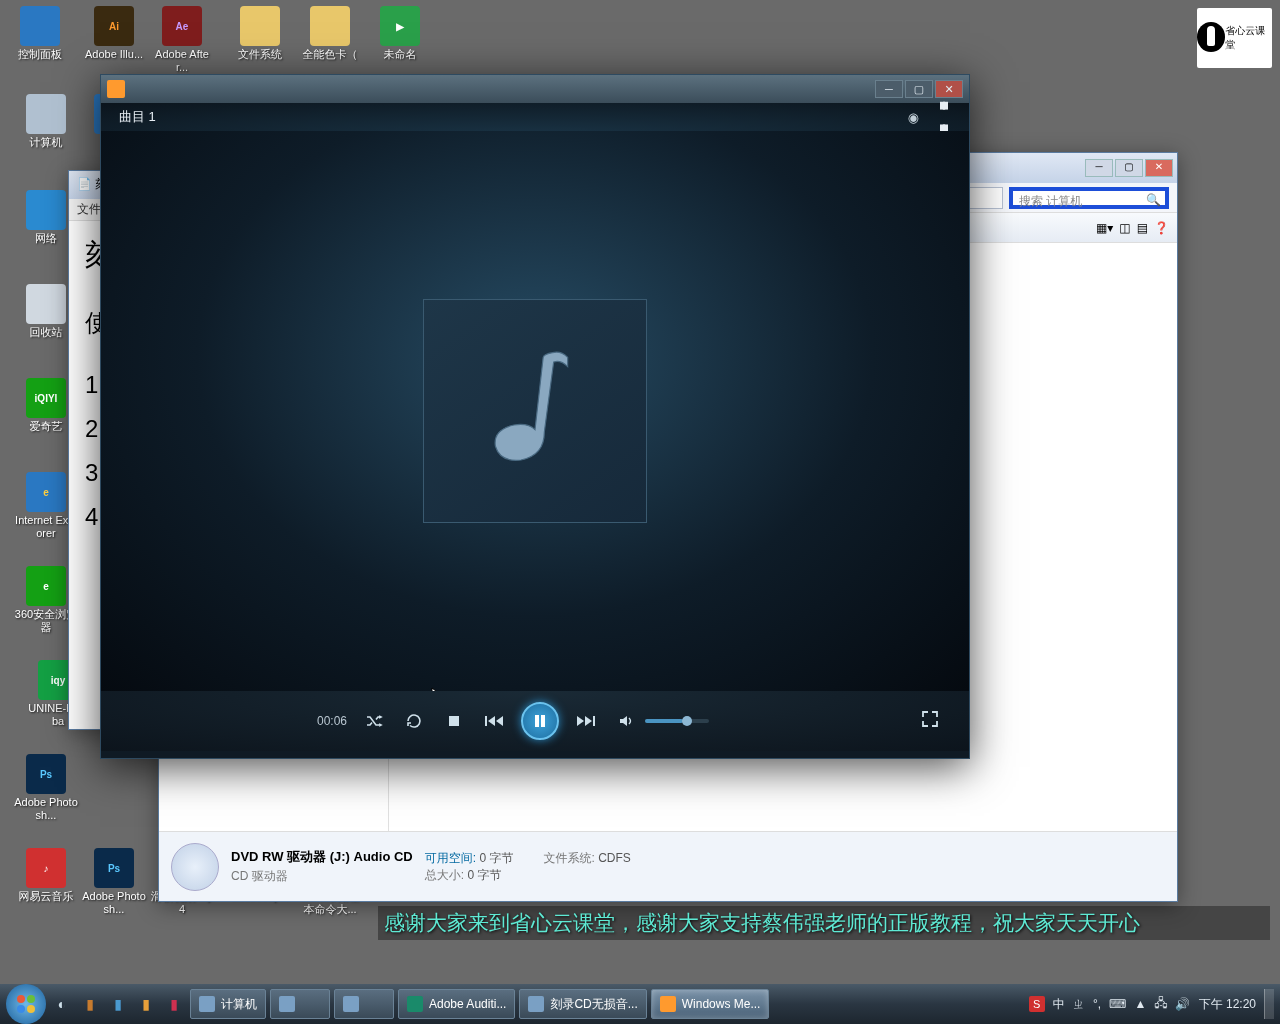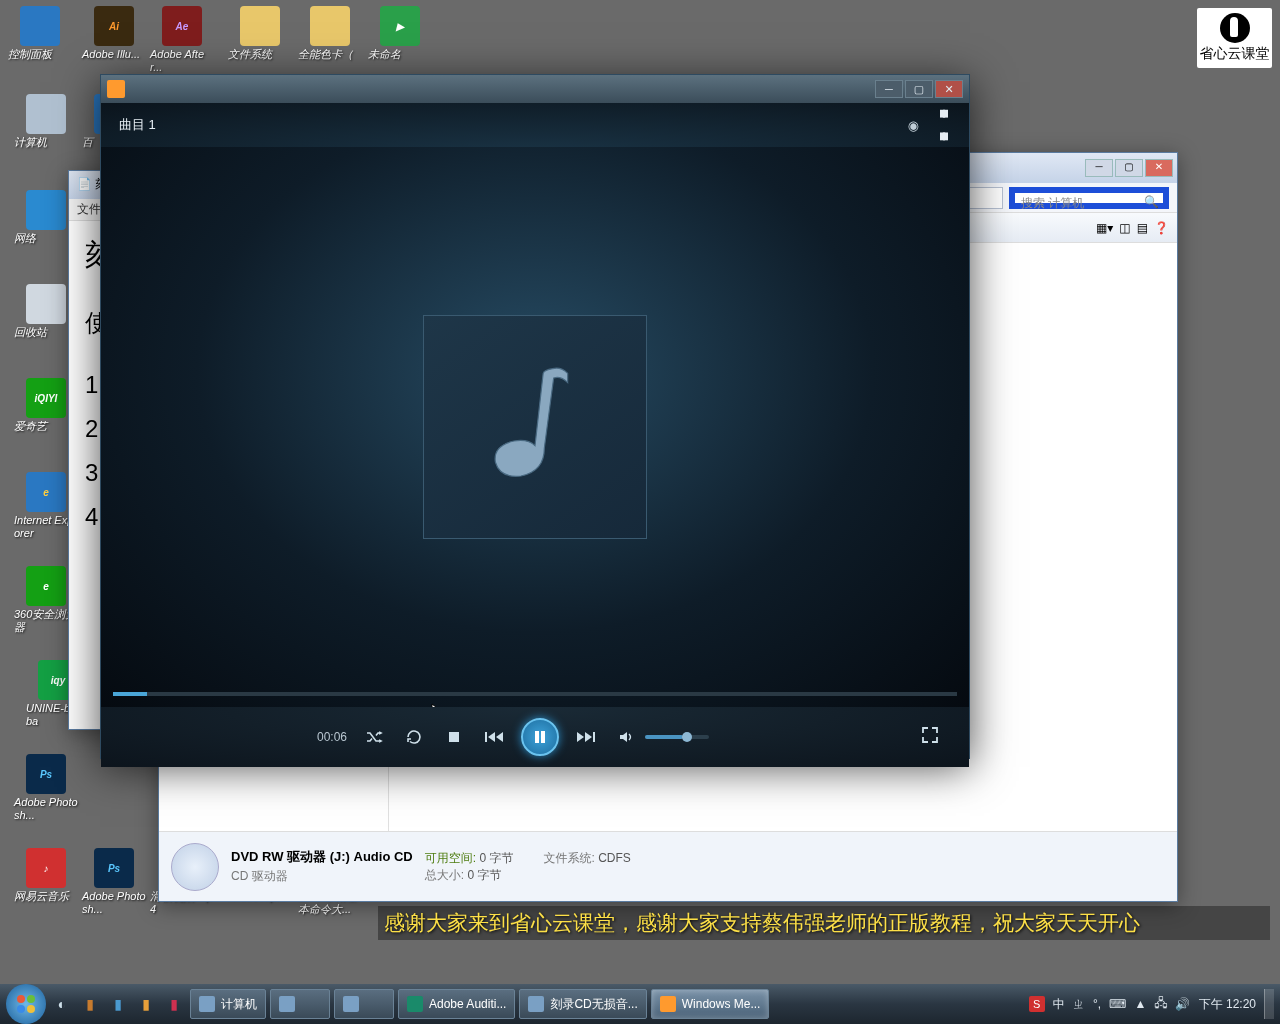--- a/index.html
+++ b/index.html
@@ -1,33 +1,33 @@
 <!DOCTYPE html>
 <html><head>
 <meta charset="utf-8">
 <style>
 * { margin:0; padding:0; box-sizing:border-box; font-family:"Microsoft YaHei","Segoe UI",Arial,sans-serif; }
 html,body { width:1280px; height:1024px; overflow:hidden; background:#6a6a6a; position:relative; }
 
 
-.desktop-icon { position:absolute; width:64px; text-align:left; cursor:pointer;font-style:italic; }
+.desktop-icon { position:absolute; width:64px; text-align:center; cursor:pointer; }
 .desktop-icon .ic { width:40px; height:40px; margin:0 auto 2px; border-radius:4px; display:flex; align-items:center; justify-content:center; font-size:10px; color:#fff; font-weight:bold; }
 .desktop-icon .lbl { color:#fff; font-size:11px; line-height:13px; text-shadow:1px 1px 2px rgba(0,0,0,.8); word-break:break-all; }
 
 
-.logo-tr { position:absolute; top:8px; right:8px; width:75px; height:60px; background:#fff; border-radius:2px; display:flex; flex-direction:column; align-items:center; justify-content:center; font-size:14px; }
+.logo-tr { position:absolute; top:8px; right:8px; width:75px; height:60px; background:#fff; border-radius:2px; display:flex; flex-direction:row; align-items:center; justify-content:center; font-size:10px; }
 
 
 .explorer { position:absolute; top:152px; left:158px; width:1020px; height:750px; background:#fff; border:1px solid #5a7ba0; box-shadow:0 4px 20px rgba(0,0,0,.4); }
 .explorer .titlebar { height:30px; background:linear-gradient(#e0e8f4,#c5d3e8); display:flex; align-items:center; justify-content:flex-end; padding:0 4px; }
 .win-btn { width:28px; height:18px; margin-left:2px; background:#d0d8e6; border:1px solid #9bb; font-size:10px; text-align:center; line-height:14px; cursor:pointer; }
 .win-close { background:#d96a5e; color:#fff; }
 .explorer .addr { height:30px; display:flex; align-items:center; gap:6px; padding:0 8px; border-bottom:1px solid #ddd; background:#f4f6fa; }
 .addr-box { flex:1; height:22px; border:1px solid #b6c0d2; background:#fff; font-size:12px; padding:2px 6px; color:#333; }
-.search-box { width:160px; height:22px; border:6px solid #1d4ed8; background:#fff; font-size:12px; padding:2px 6px; color:#888; position:relative; }
+.search-box { width:160px; height:22px; border:4px solid #1d4ed8; background:#fff; font-size:12px; padding:2px 6px; color:#888; position:relative; }
 .explorer .tool { height:30px; background:linear-gradient(#f8fafd,#e6ecF4); border-bottom:1px solid #ddd; display:flex; align-items:center; justify-content:flex-end; padding:0 8px; gap:6px; font-size:12px; }
 .explorer .body { display:flex; height:calc(100% - 160px); }
 .explorer .side { width:230px; border-right:1px solid #e0e0e0; padding:8px 0; font-size:12px; overflow:hidden; }
 .side-item { padding:3px 8px 3px 24px; color:#333; cursor:pointer; }
 .explorer .main { flex:1; padding:12px; font-size:12px; }
 .drive { margin-bottom:18px; }
 .drive-label { font-size:12px; margin-bottom:4px; }
 .drive-bar { width:160px; height:14px; border:1px solid #9fb6cf; background:#eaeef4; position:relative; margin-bottom:2px; }
 .drive-fill { height:100%; background:linear-gradient(#2b9bc9,#1a7aa8); }
 .drive-info { font-size:11px; color:#444; }
@@ -45,41 +45,41 @@
 .notepad .content { padding:12px 16px; font-family:SimSun,serif; font-size:24px; color:#000; line-height:44px; }
 .notepad .content .hdr { font-size:30px; margin-bottom:6px; }
 
 
 .wmp { position:absolute; top:74px; left:100px; width:870px; height:685px; background:#0f1a24; border:1px solid #2e4a60; box-shadow:0 8px 40px rgba(0,0,0,.7); }
 .wmp .titlebar { height:28px; background:linear-gradient(#5c717f,#3b4d5a); display:flex; align-items:center; justify-content:space-between; padding:0 6px; }
 .wmp .titlebar .play-ic { width:18px; height:18px; background:#ff9a2e; border-radius:2px; position:relative; }
 .wmp .tbar-btns { display:flex; gap:2px; }
 .wmp-btn { width:28px; height:18px; background:#4c5d6a; color:#dfe8ef; font-size:11px; text-align:center; line-height:16px; cursor:pointer; border:1px solid #6a808e; }
 .wmp-close { background:#b15048; }
-.wmp .track-row { height:44px; display:flex; align-items:center; justify-content:space-between; padding:0 18px; color:#e6edf3; font-size:13px; background:radial-gradient(ellipse at 50% 120%,#1a3446,#0b141c); }
+.wmp .track-row { height:28px; display:flex; align-items:center; justify-content:space-between; padding:0 18px; color:#e6edf3; font-size:13px; background:radial-gradient(ellipse at 50% 120%,#1a3446,#0b141c); }
 .wmp .track-row .r-ic { display:flex; gap:16px; align-items:center; }
 .wmp .stage { height:560px; background:radial-gradient(ellipse at 50% 40%,#264b63 0%,#0e1c28 55%,#050a10 100%); display:flex; align-items:center; justify-content:center; position:relative; }
 .album { width:224px; height:224px; border:1px solid #3a5a70; background:linear-gradient(145deg,#1e3648,#16293a); display:flex; align-items:center; justify-content:center; }
 .note-ic { width:120px; height:140px; position:relative; }
 .note-ic svg { width:100%; height:100%; }
 .cursor { position:absolute; left:330px; top:556px; color:#fff; font-size:26px; pointer-events:none; }
 .wmp .seek { position:absolute; bottom:62px; left:12px; right:12px; height:4px; background:#2a3944; }
 .wmp .seek-fill { height:100%; width:4%; background:#4aa6d8; }
 .wmp .controls { height:60px; display:flex; align-items:center; justify-content:center; gap:14px; background:radial-gradient(ellipse at top,#1a2a36,#0c141c); position:relative; }
 .wmp .time { color:#b8c6d0; font-size:12px; position:absolute; left:216px; }
 .ctrl-btn { width:26px; height:26px; color:#cfe0ea; display:flex; align-items:center; justify-content:center; cursor:pointer; border-radius:50%; }
 .play-btn { width:38px; height:38px; border-radius:50%; background:radial-gradient(#3da2d9,#1e6ea0); border:2px solid #6ac3ef; box-shadow:0 0 10px #2a8bc4; display:flex; align-items:center; justify-content:center; }
 .vol { display:flex; align-items:center; gap:6px; }
 .vol-bar { width:64px; height:4px; background:#2c3f4c; position:relative; border-radius:2px; }
 .vol-fill { height:100%; width:60%; background:#4a94c2; border-radius:2px; }
 .vol-thumb { position:absolute; left:58%; top:-3px; width:10px; height:10px; border-radius:50%; background:#8db8d4; }
 .fs-ic { position:absolute; right:30px; color:#cfe0ea; cursor:pointer; }
 
 
-.subtitle { position:absolute; left:378px; top:906px; width:892px; height:34px; color:#fde047; font-size:21px; line-height:34px; text-shadow:1px 1px 3px #000; background:rgba(0,0,0,.35); padding:0 6px; white-space:nowrap; overflow:hidden; }
+.subtitle { position:absolute; left:378px; top:906px; width:892px; height:34px; color:#5eead4; font-size:21px; line-height:34px; text-shadow:1px 1px 3px #000; background:rgba(0,0,0,.35); padding:0 6px; white-space:nowrap; overflow:hidden; }
 
 
 .taskbar { position:absolute; bottom:0; left:0; right:0; height:40px; background:linear-gradient(#4a5a68,#2a3642 50%,#1d262f); display:flex; align-items:center; padding:0 6px; gap:4px; }
 .start { width:40px; height:40px; border-radius:50%; background:radial-gradient(#6fb9e8,#1b5e9a); display:flex; align-items:center; justify-content:center; cursor:pointer; }
 .start svg { width:24px; height:24px; }
 .tb-ic { width:24px; height:24px; display:flex; align-items:center; justify-content:center; color:#cfe0ea; font-size:14px; cursor:pointer; }
 .tb-task { height:30px; padding:0 8px; background:linear-gradient(#5a6e80,#3a4a58); border:1px solid #6a8296; border-radius:2px; display:flex; align-items:center; gap:6px; color:#fff; font-size:12px; cursor:pointer; min-width:60px; }
 .tb-task.active { background:linear-gradient(#7a92a8,#4a6278); box-shadow:inset 0 0 6px rgba(255,255,255,.3);align-items:center; }
 .tb-task .ti { width:16px; height:16px; background:#888; border-radius:2px; }
 .tray { margin-left:auto; display:flex; align-items:center; gap:8px; color:#e0e8ef; font-size:12px; }
@@ -222,21 +222,21 @@
       <div class="lib-item">文件夹</div>
     </div>
   </div>
   <div class="foot">
     <div class="foot-ic"></div>
     <div class="foot-meta">
       <b>DVD RW 驱动器 (J:) Audio CD</b>
       <span style="color:#777;">CD 驱动器</span>
     </div>
     <div class="foot-kv">
-      <div><span style="color:#4d7c0f;">可用空间:</span> <span>0 字节</span><br>
+      <div><span style="color:#0369a1;">可用空间:</span> <span>0 字节</span><br>
            <span style="color:#777;">总大小:</span> <span>0 字节</span></div>
       <div><span style="color:#777;">文件系统:</span> <span>CDFS</span></div>
     </div>
   </div>
 </div>
 
 <div class="notepad">
   <div class="titlebar">📄 <span>刻</span></div>
   <div class="mnu">文件</div>
   <div class="content">

